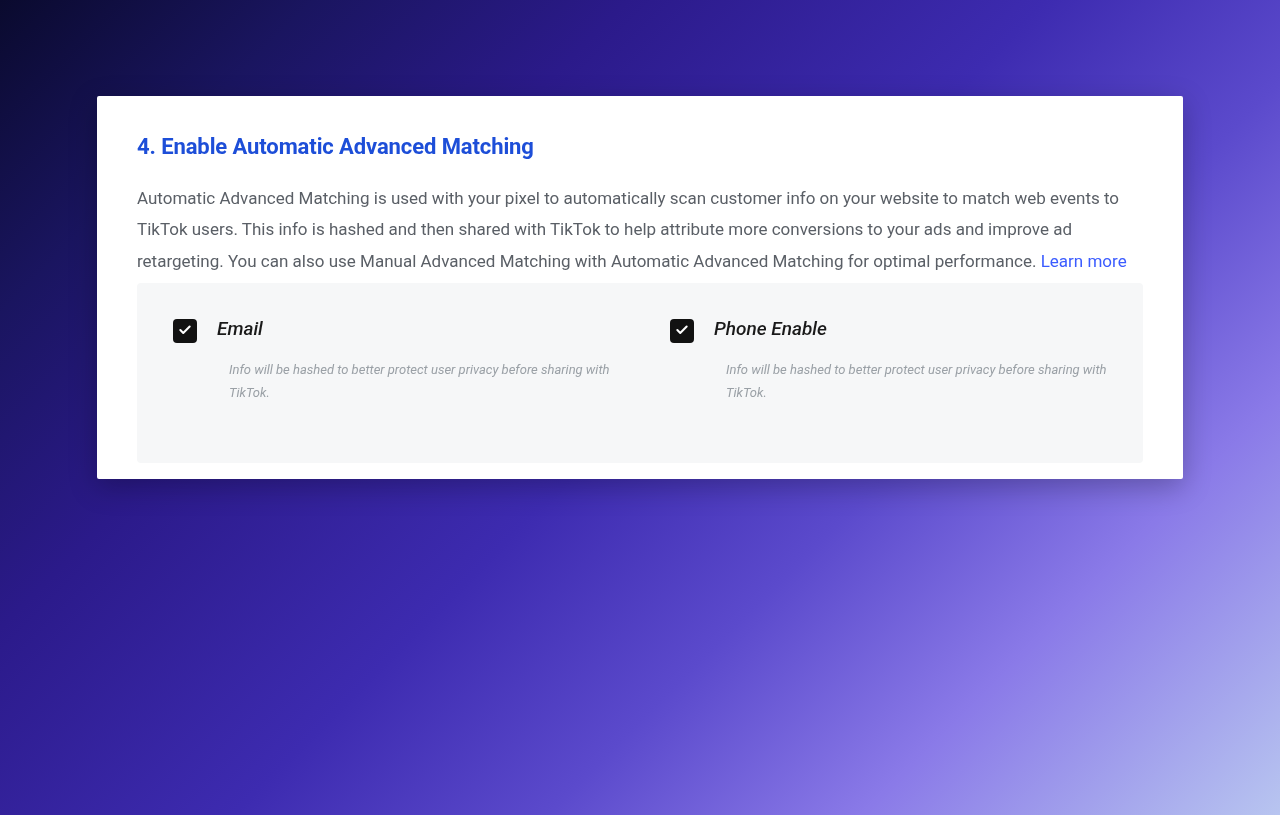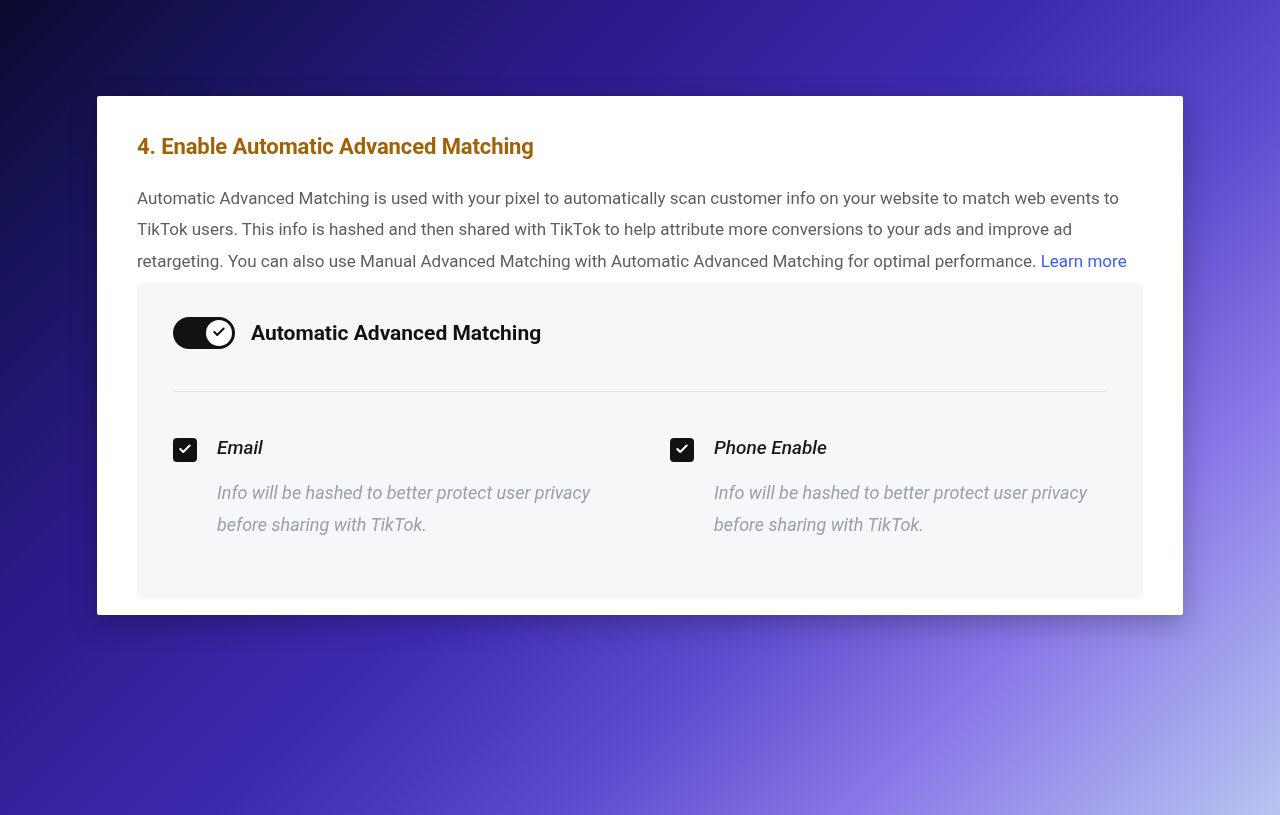--- a/index.html
+++ b/index.html
@@ -15,21 +15,21 @@
   .card {
     width: 1086px;
     background: #ffffff;
     border-radius: 2px;
     box-shadow: 0 8px 28px rgba(0,0,0,0.25);
     padding: 38px 40px 16px 40px;
   }
   .section-title {
     font-size: 22px;
     font-weight: 700;
-    color: #a16207;
+    color: #1d4ed8;
     margin-bottom: 24px;
     letter-spacing: -0.1px;
   }
   .description {
     font-size: 17px;
     line-height: 1.85;
     color: #5a5f66;
     margin-bottom: 6px;
   }
   .description a {
@@ -99,50 +99,39 @@
   }
   .checkbox svg { width: 14px; height: 14px; }
   .option-text { display: flex; flex-direction: column; font-style: italic; }
   .option-title {
     font-size: 19px;
     font-weight: 500;
     color: #1a1a1a;
     margin-bottom: 18px;
   }
   .option-desc {
-    font-size: 18px;
+    font-size: 13px;
     line-height: 1.78;
     color: #9aa0a6;
     max-width: 420px;
+    margin-left: 12px;
   }
 </style>
 </head>
 <body>
 
 <div class="card">
   <h2 class="section-title">4. Enable Automatic Advanced Matching</h2>
 
   <p class="description">
     <span>Automatic Advanced Matching is used with your pixel to automatically scan customer info on your website to match web events to TikTok users. This info is hashed and then shared with TikTok to help attribute more conversions to your ads and improve ad retargeting. You can also use Manual Advanced Matching with Automatic Advanced Matching for optimal performance. </span><a href="#">Learn more</a>
   </p>
 
   <div class="panel">
 
-    <div class="toggle-row">
-      <div class="toggle">
-        <div class="toggle-knob">
-          <span>
-            <svg viewBox="0 0 24 24" fill="none" stroke="#121212" stroke-width="3.5" stroke-linecap="round" stroke-linejoin="round">
-                <polyline points="20 6 9 17 4 12"></polyline>
-              </svg>
-          </span>
-        </div>
-      </div>
-      <div class="toggle-label">Automatic Advanced Matching</div>
-    </div>
 
     <div class="options-row">
 
       <div class="option">
         <div class="checkbox">
           <span>
             <svg viewBox="0 0 24 24" fill="none" stroke="#ffffff" stroke-width="3.5" stroke-linecap="round" stroke-linejoin="round">
                 <polyline points="20 6 9 17 4 12"></polyline>
               </svg>
           </span>

